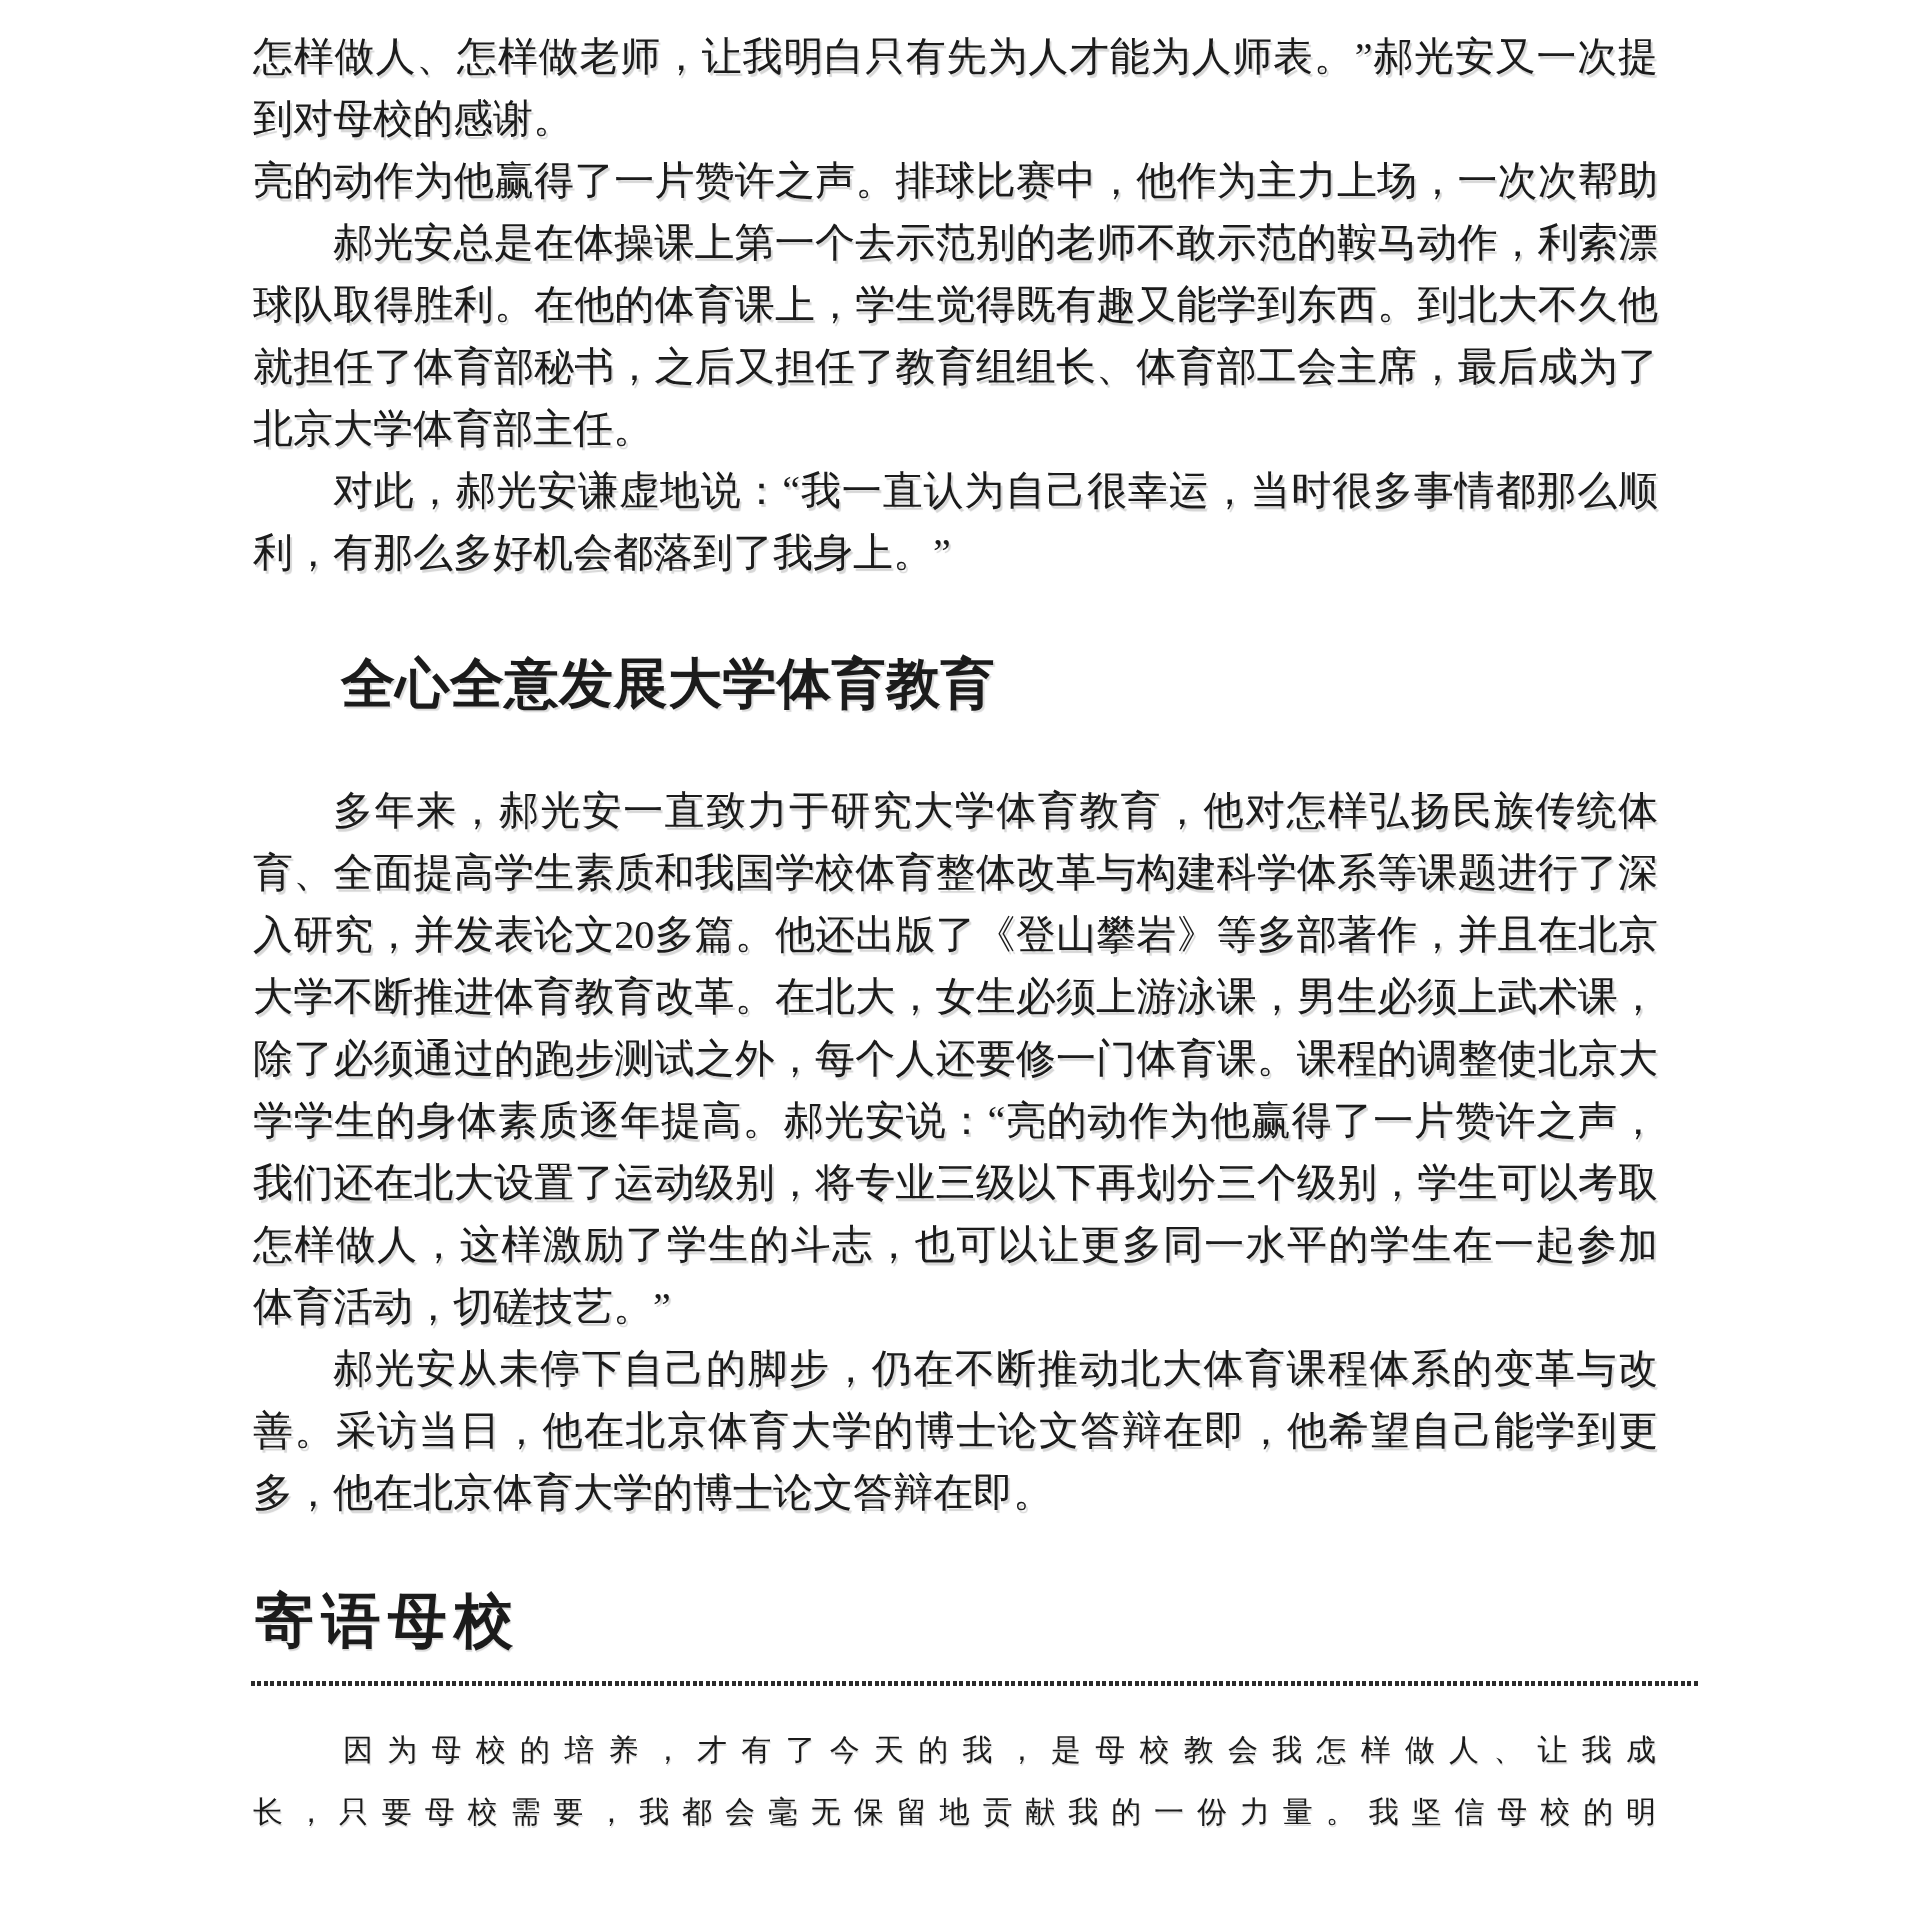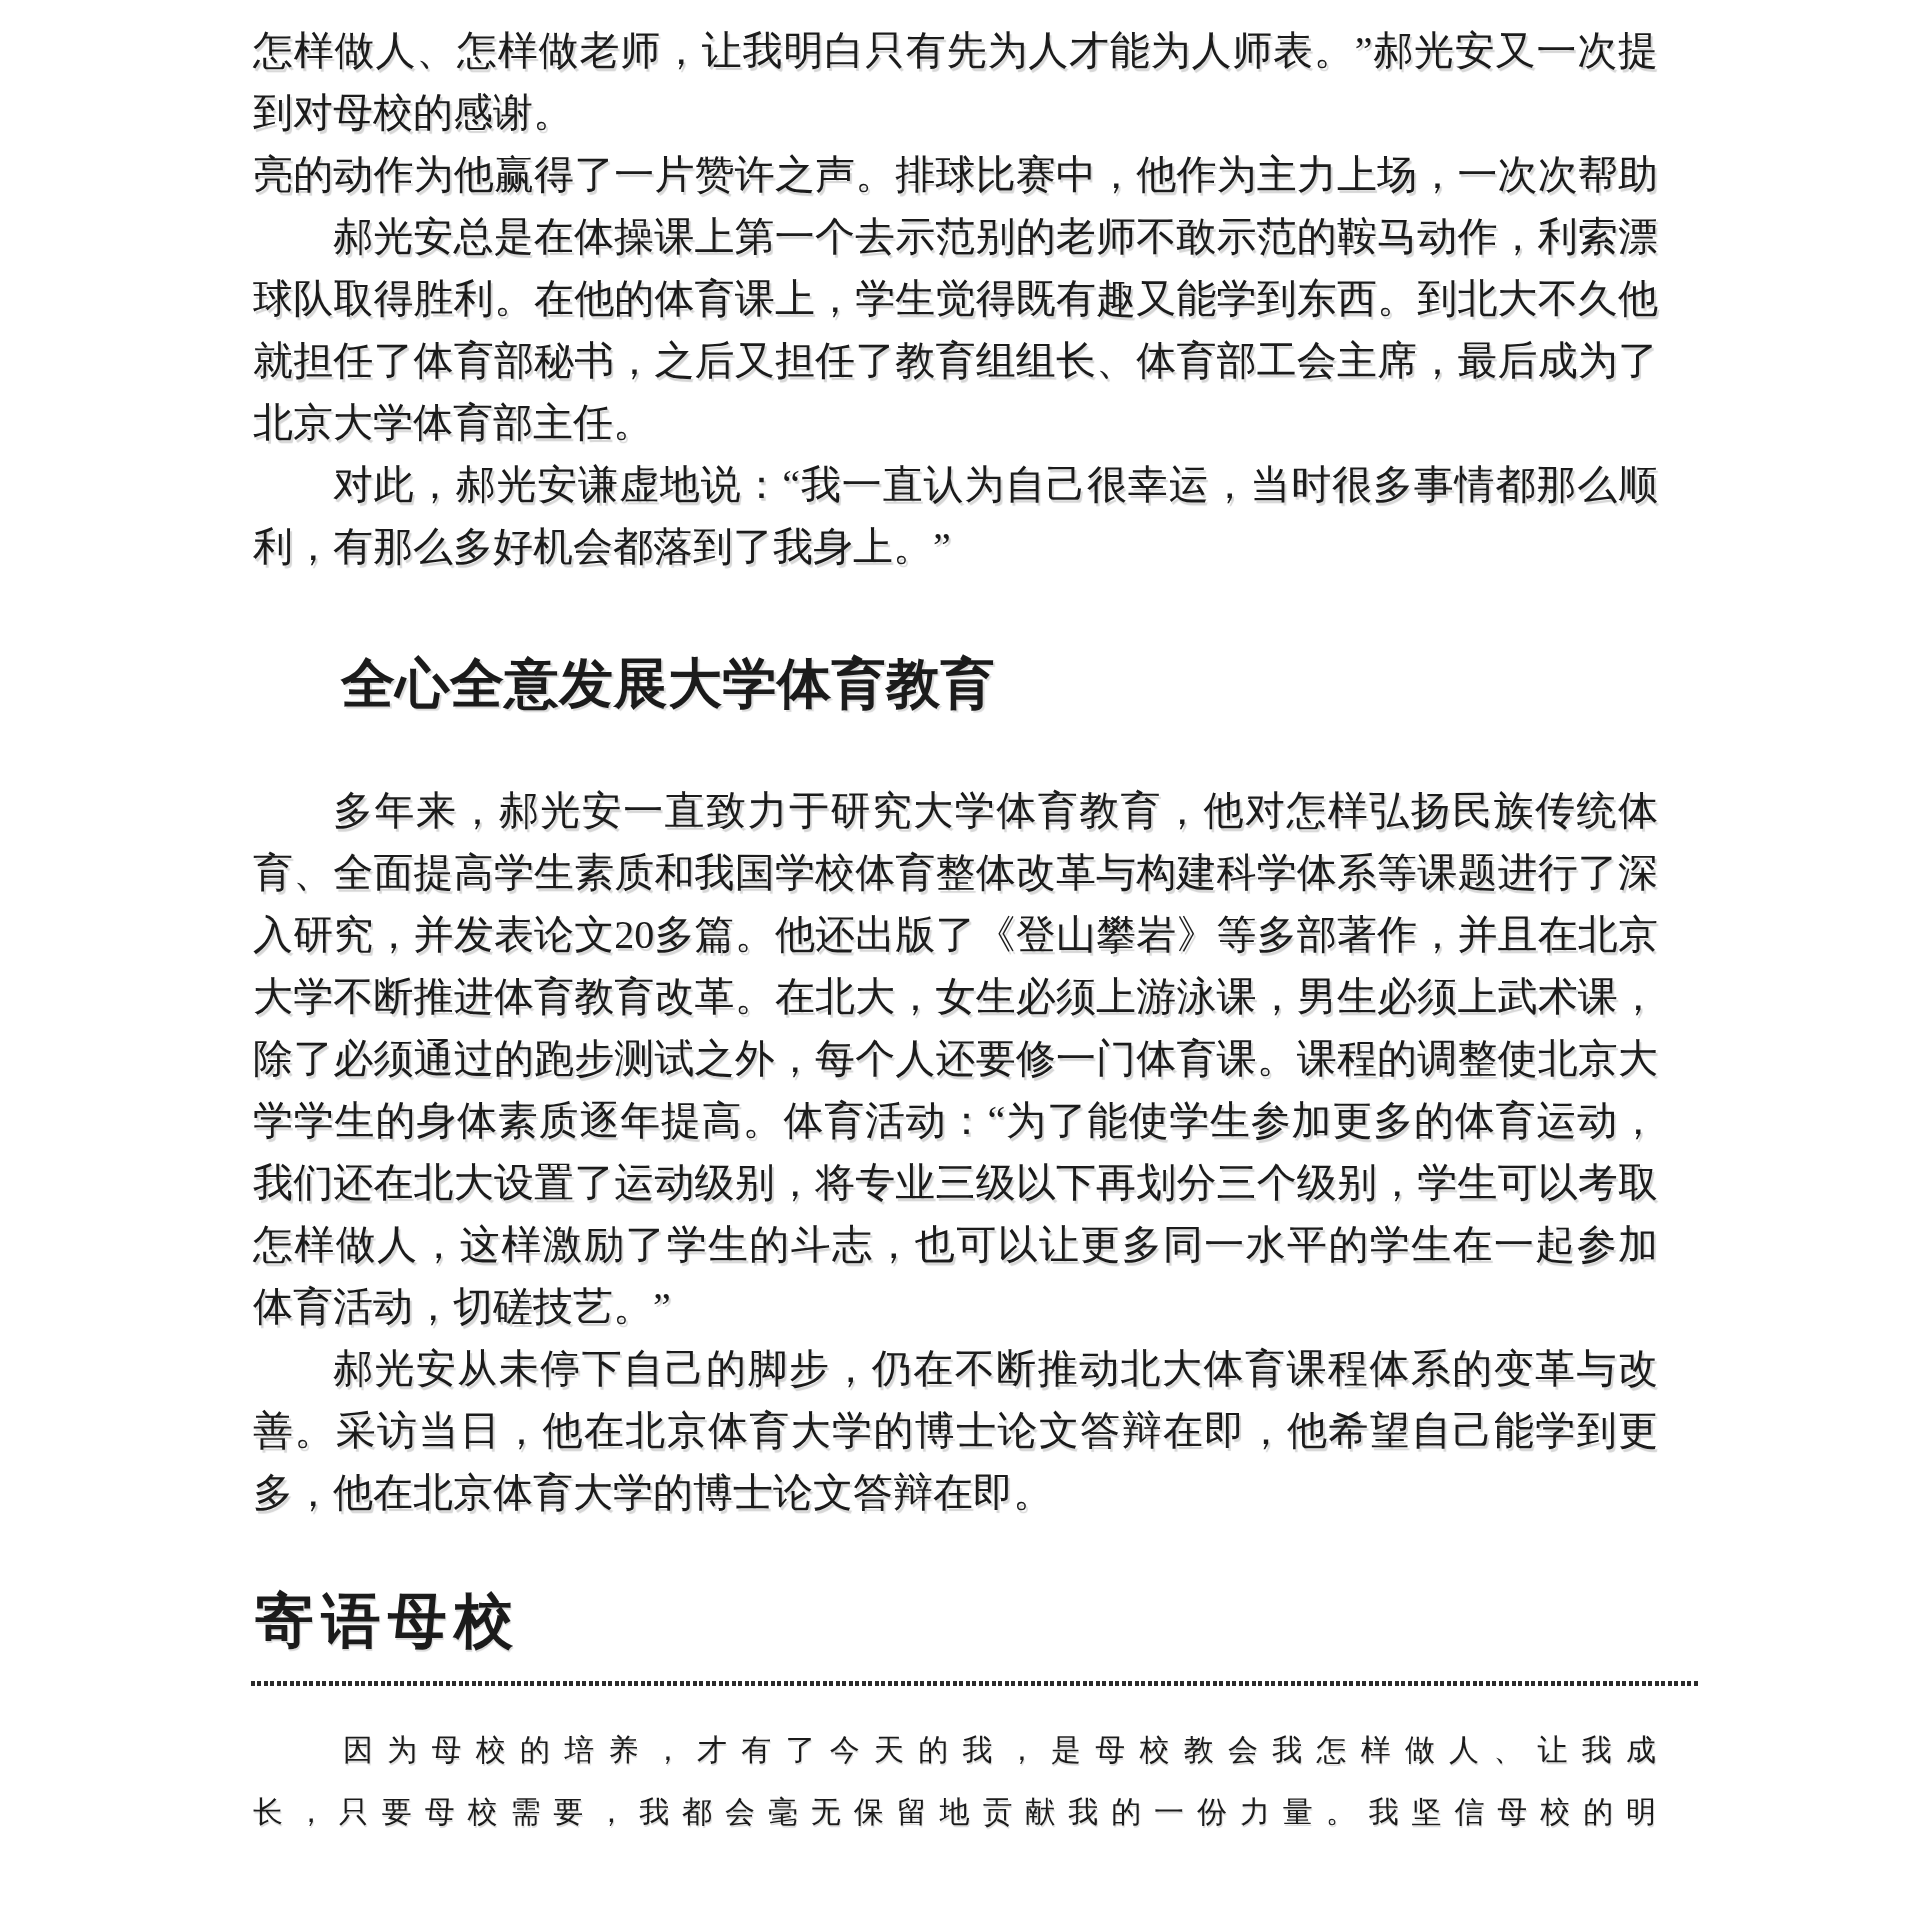--- a/index.html
+++ b/index.html
@@ -5,21 +5,21 @@
   html, body { margin: 0; padding: 0; background: #ffffff; }
   .page {
     position: relative;
     width: 1928px;
     height: 1905px;
     background: #ffffff;
     color: #1b1b1b;
     overflow: hidden;
   }
   .block { position: absolute; left: 253px; width: 1405px; }
-  #block-top    { top: 20px; }
+  #block-top    { top: 26px; }
   #block-mid    { top: 780px; }
   #block-bottom { top: 1719px; }
 
   .para { margin: 0; padding: 0; }
 
   .line {
     text-align: justify;
     text-align-last: justify;
     -moz-text-align-last: justify;
   }
@@ -102,21 +102,21 @@
 
   <h2 class="heading1">全心全意发展大学体育教育</h2>
 
   <section class="block body-serif" id="block-mid">
       <div class="para">
         <div class="line indent">多年来，郝光安一直致力于研究大学体育教育，他对怎样弘扬民族传统体</div>
         <div class="line">育、全面提高学生素质和我国学校体育整体改革与构建科学体系等课题进行了深</div>
         <div class="line">入研究，并发表论文20多篇。他还出版了《登山攀岩》等多部著作，并且在北京</div>
         <div class="line">大学不断推进体育教育改革。在北大，女生必须上游泳课，男生必须上武术课，</div>
         <div class="line">除了必须通过的跑步测试之外，每个人还要修一门体育课。课程的调整使北京大</div>
-        <div class="line">学学生的身体素质逐年提高。体育活动：“为了能使学生参加更多的体育运动，</div>
+        <div class="line">学学生的身体素质逐年提高。郝光安说：“亮的动作为他赢得了一片赞许之声，</div>
         <div class="line">我们还在北大设置了运动级别，将专业三级以下再划分三个级别，学生可以考取</div>
         <div class="line">怎样做人，这样激励了学生的斗志，也可以让更多同一水平的学生在一起参加</div>
         <div class="line end">体育活动，切磋技艺。”</div>
       </div>
       <div class="para">
         <div class="line indent">郝光安从未停下自己的脚步，仍在不断推动北大体育课程体系的变革与改</div>
         <div class="line">善。采访当日，他在北京体育大学的博士论文答辩在即，他希望自己能学到更</div>
         <div class="line end">多，他在北京体育大学的博士论文答辩在即。</div>
       </div>
     </section>

